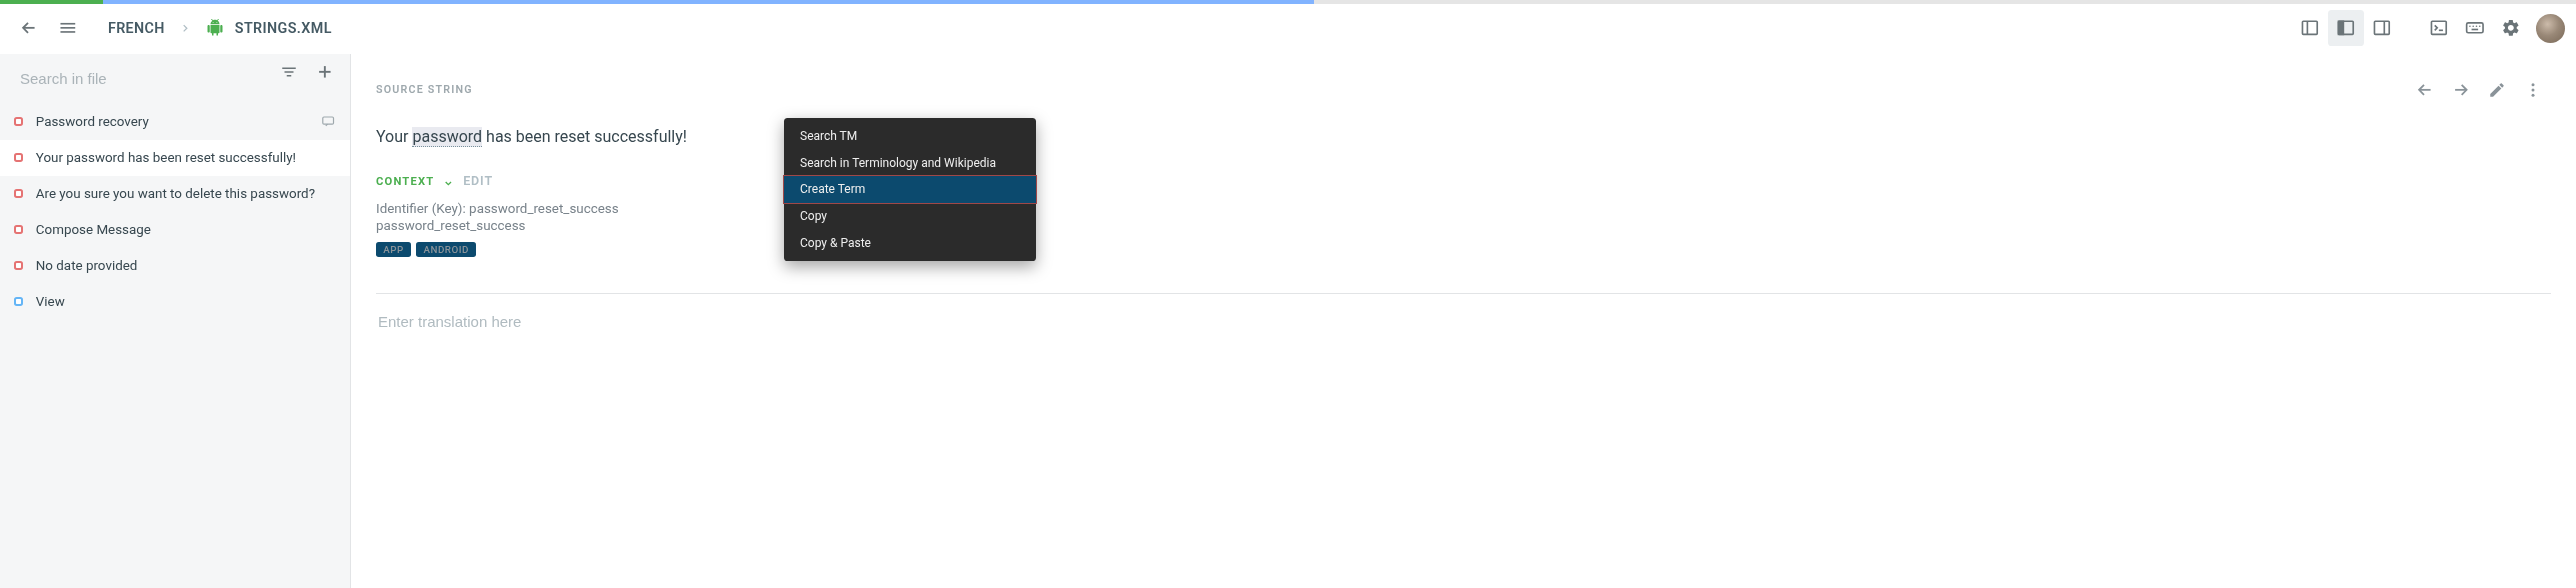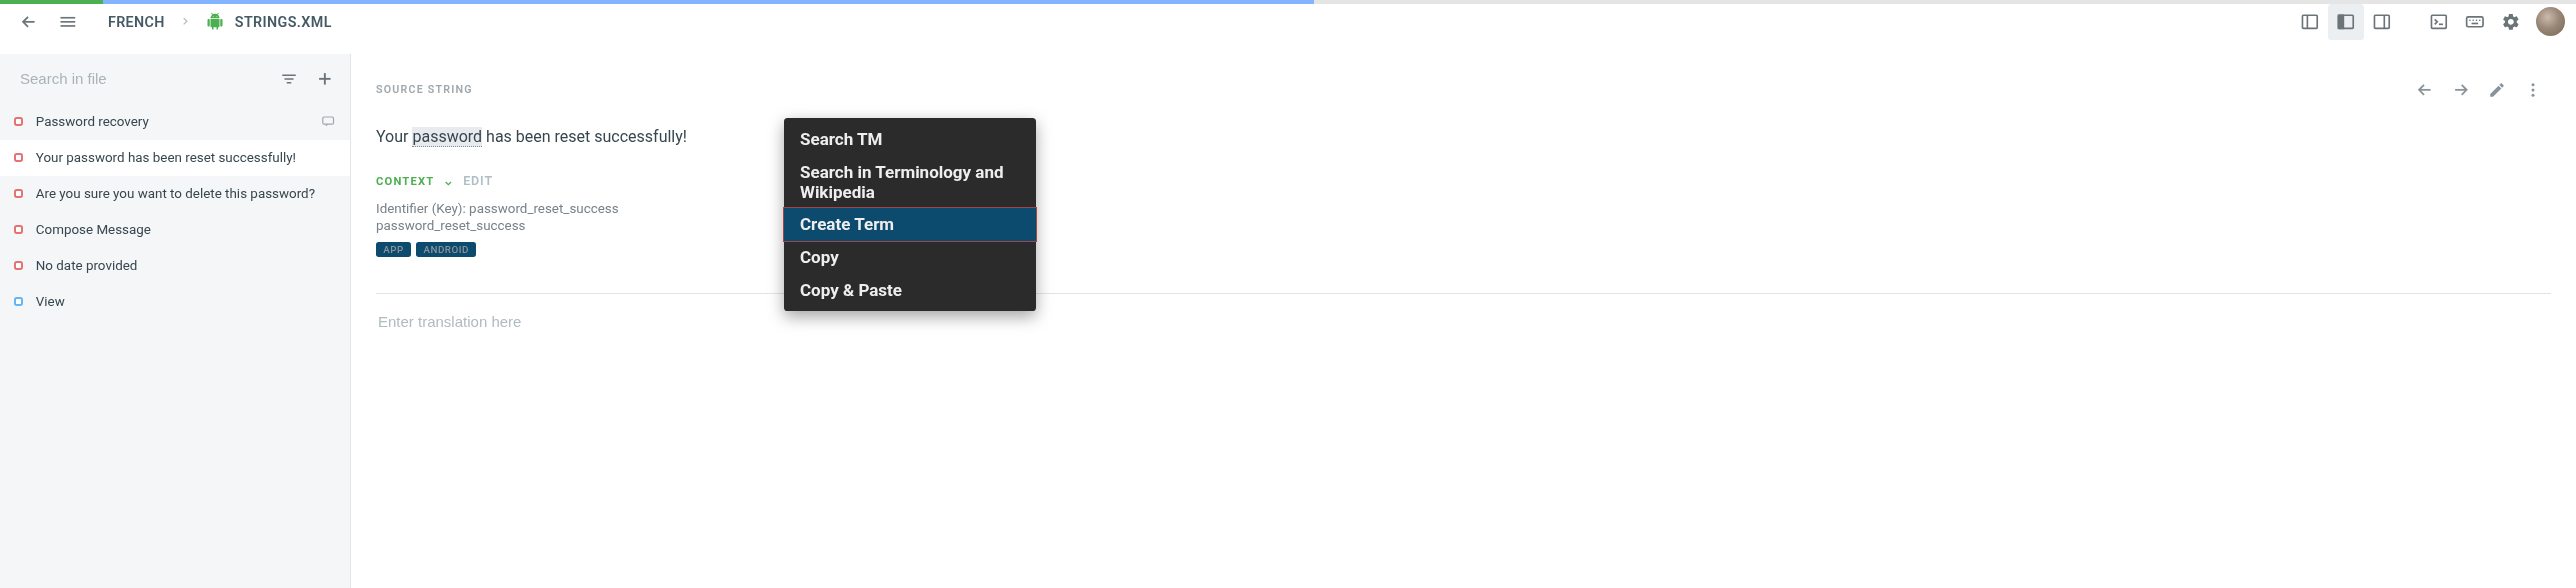--- a/index.html
+++ b/index.html
@@ -14,21 +14,21 @@
     height: 3.6px;
     width: 100%;
     display: flex;
     background: #e5e5e5;
   }
   .progress-green { background: #4caf50; }
   .progress-blue { background: #81b3ff; }
   .header {
     height: 50px;
     display: flex;
-    align-items: flex-start;
+    align-items: center;
     padding: 0 10.7px;
     border-bottom: 0.9px solid transparent;
   }
   .icon-btn {
     width: 36px;
     height: 36px;
     display: inline-flex;
     align-items: center;
     justify-content: center;
     color: #6b7478;
@@ -68,21 +68,20 @@
   .sidebar {
     width: 351px;
     background: #f5f6f7;
     border-right: 0.9px solid #e2e4e6;
     display: flex;
     flex-direction: column;
   }
   .sidebar-search {
     height: 50px;
     display: flex;
-    align-items: center;
     padding: 0 7.2px 0 18px;
   }
   .sidebar-search input {
     border: none;
     background: transparent;
     font-size: 15px;
     color: #90a4ae;
     flex: 1;
     outline: none;
   }
@@ -187,22 +186,21 @@
   .context-menu {
     position: absolute;
     left: 433px;
     top: 64px;
     width: 252px;
     background: #2b2b2b;
     border-radius: 3.6px;
     box-shadow: 0 5.4px 16px rgba(0,0,0,0.35);
     padding: 5.4px 0;
     color: #eee;
-    font-size: 17px;
-    font-weight: bold;
+    font-size: 12px;
   }
   .menu-item {
     padding: 6.3px 16px;
     cursor: pointer;
   }
   .menu-item.highlighted {
     background: #0c4a6e;
     outline: 0.9px solid #a04848;
     outline-offset: -0.9px;
   }

